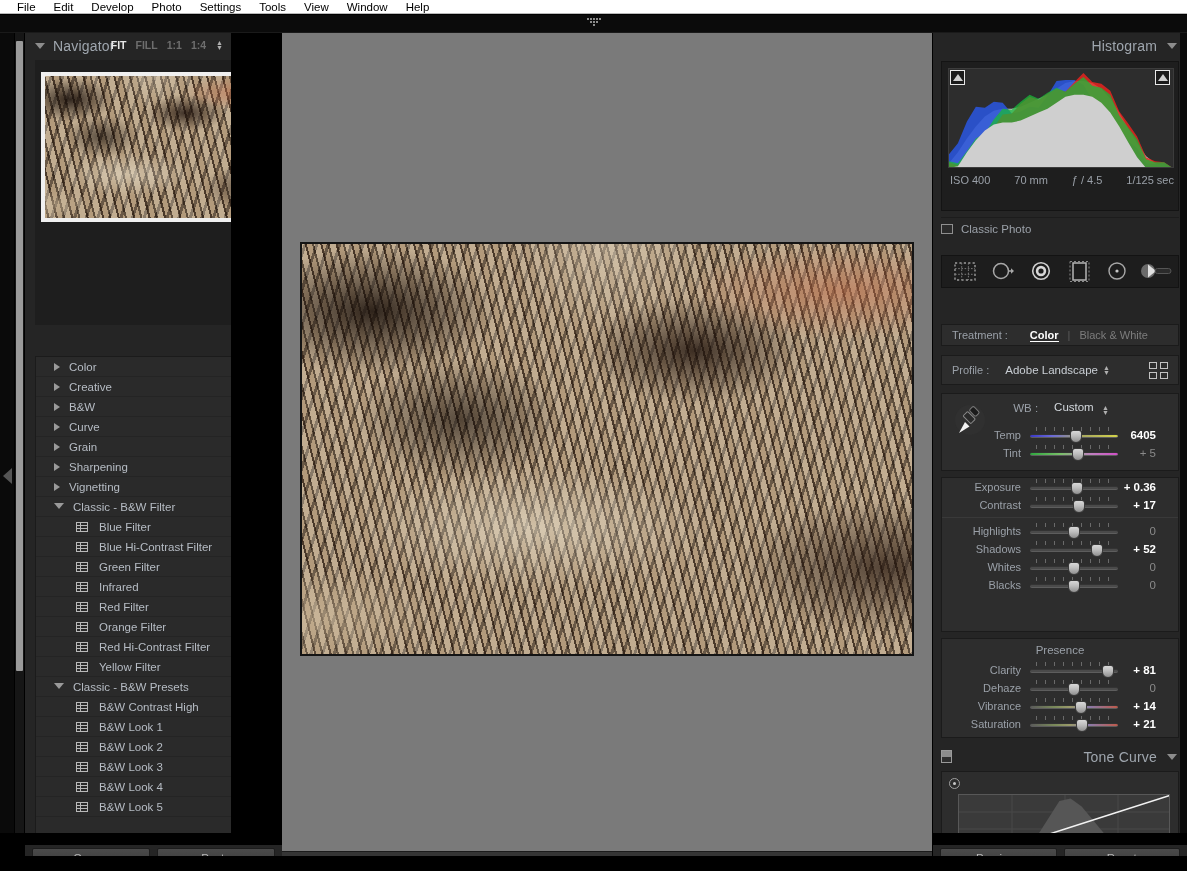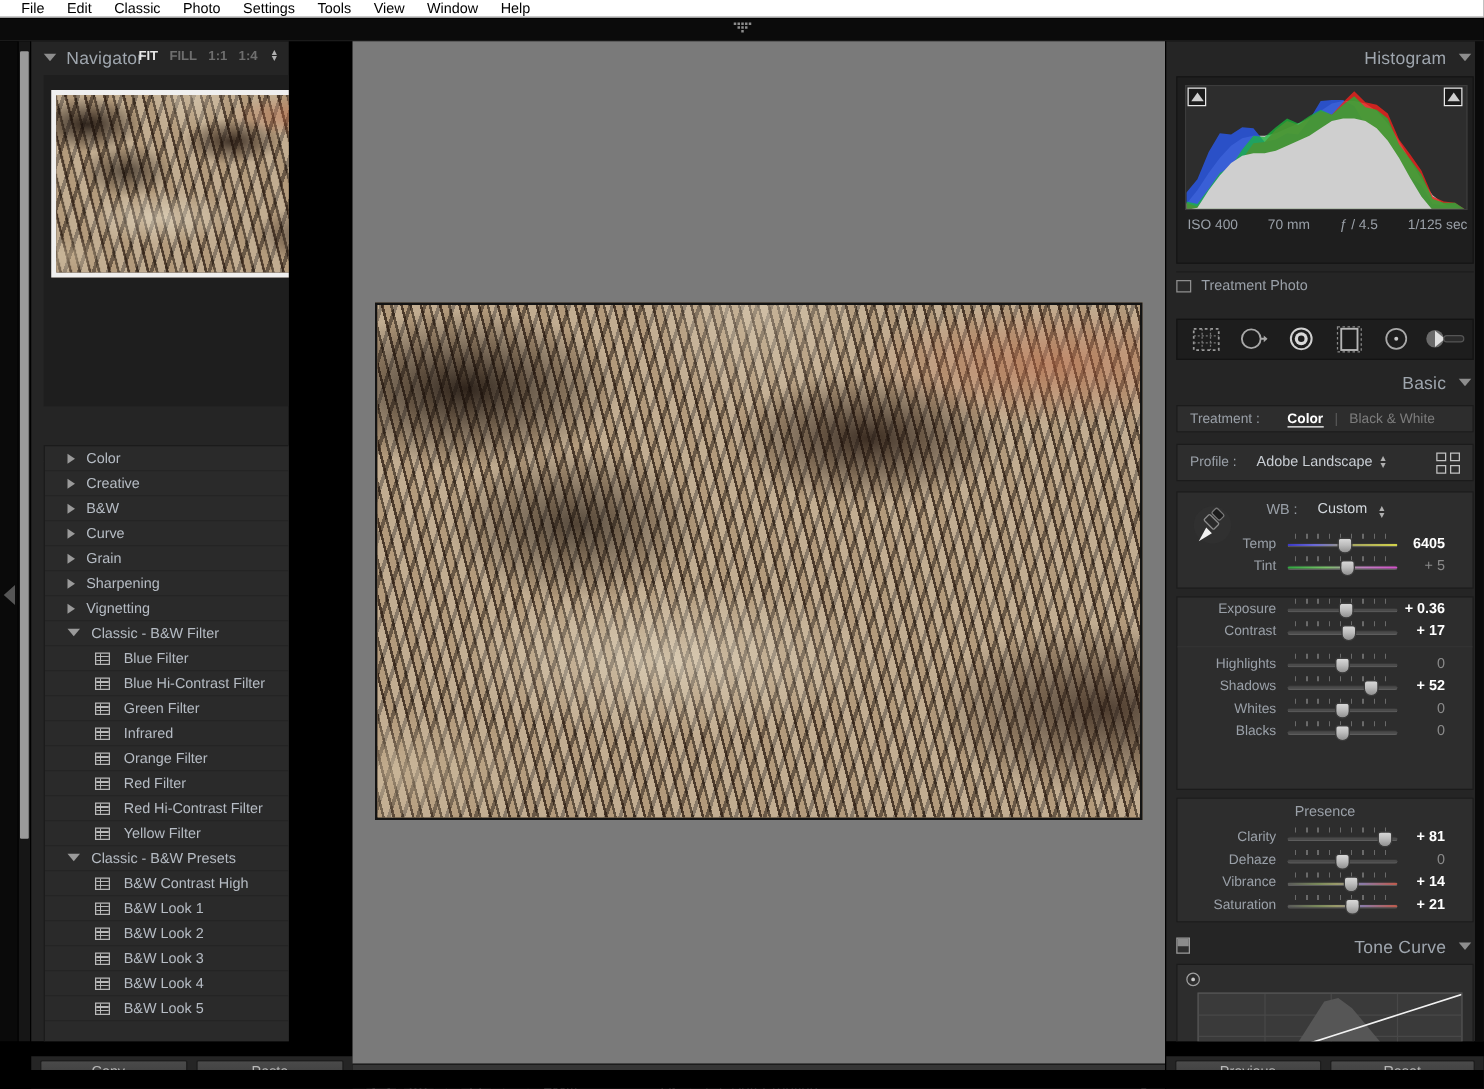--- a/index.html
+++ b/index.html
@@ -435,21 +435,21 @@
     position: absolute; left: 0; top: 856px; width: 1187px; height: 15px;
     background: #000;
   }
 </style>
 </head>
 <body>
 
 <div class="menubar">
   <div class="mi">File</div>
   <div class="mi">Edit</div>
-  <div class="mi">Classic</div>
+  <div class="mi">Develop</div>
   <div class="mi">Photo</div>
   <div class="mi">Settings</div>
   <div class="mi">Tools</div>
   <div class="mi">View</div>
   <div class="mi">Window</div>
   <div class="mi">Help</div>
 </div>
 
 <div class="app">
 
@@ -553,25 +553,25 @@
         <div class="prow item">
           <span class="picon"></span>
           <span>Green Filter</span>
         </div>
         <div class="prow item">
           <span class="picon"></span>
           <span>Infrared</span>
         </div>
         <div class="prow item">
           <span class="picon"></span>
+          <span>Red Filter</span>
+        </div>
+        <div class="prow item">
+          <span class="picon"></span>
           <span>Orange Filter</span>
-        </div>
-        <div class="prow item">
-          <span class="picon"></span>
-          <span>Red Filter</span>
         </div>
         <div class="prow item">
           <span class="picon"></span>
           <span>Red Hi-Contrast Filter</span>
         </div>
         <div class="prow item">
           <span class="picon"></span>
           <span>Yellow Filter</span>
         </div>
         <div class="prow group">
@@ -669,21 +669,21 @@
       <div class="hist-meta">
         <span>ISO 400</span>
         <span>70 mm</span>
         <span>ƒ / 4.5</span>
         <span>1/125 sec</span>
       </div>
     </div>
 
     <div class="orig-row">
       <span class="cb"></span>
-      <span>Treatment Photo</span>
+      <span>Classic Photo</span>
     </div>
 
     <div class="toolstrip">
       <div class="ti">
         <svg width="30" height="23" viewBox="0 0 30 23">
           <rect x="5" y="3" width="20" height="17" fill="none" stroke="#9a9a9a" stroke-width="1.4" stroke-dasharray="2.2 2.2"></rect>
           <line x1="11.7" y1="3" x2="11.7" y2="20" stroke="#7a7a7a" stroke-width="1" stroke-dasharray="1.6 1.6"></line>
           <line x1="18.4" y1="3" x2="18.4" y2="20" stroke="#7a7a7a" stroke-width="1" stroke-dasharray="1.6 1.6"></line>
           <line x1="5" y1="8.6" x2="25" y2="8.6" stroke="#7a7a7a" stroke-width="1" stroke-dasharray="1.6 1.6"></line>
           <line x1="5" y1="14.3" x2="25" y2="14.3" stroke="#7a7a7a" stroke-width="1" stroke-dasharray="1.6 1.6"></line>
@@ -717,24 +717,20 @@
       </div>
       <div class="ti">
         <svg width="34" height="23" viewBox="0 0 34 23">
           <circle cx="8" cy="11" r="7" fill="#6a6a6a"></circle>
           <path d="M8 4.5 L16 11 L8 17.5 Z" fill="#e0e0e0"></path>
           <rect x="15" y="8.5" width="16" height="5" rx="2.5" fill="#2b2b2b" stroke="#555" stroke-width="1"></rect>
         </svg>
       </div>
     </div>
 
-    <div class="panel-header right basic-header">
-      <span class="ttl">Basic</span>
-      <span class="tri"></span>
-    </div>
 
     <div class="sect treat-sect">
       <span class="treat-lbl">Treatment :</span>
       <span class="treat-opts">
         <span class="o on">Color</span>
         <span class="bar">|</span>
         <span class="o">Black &amp; White</span>
       </span>
     </div>
 

